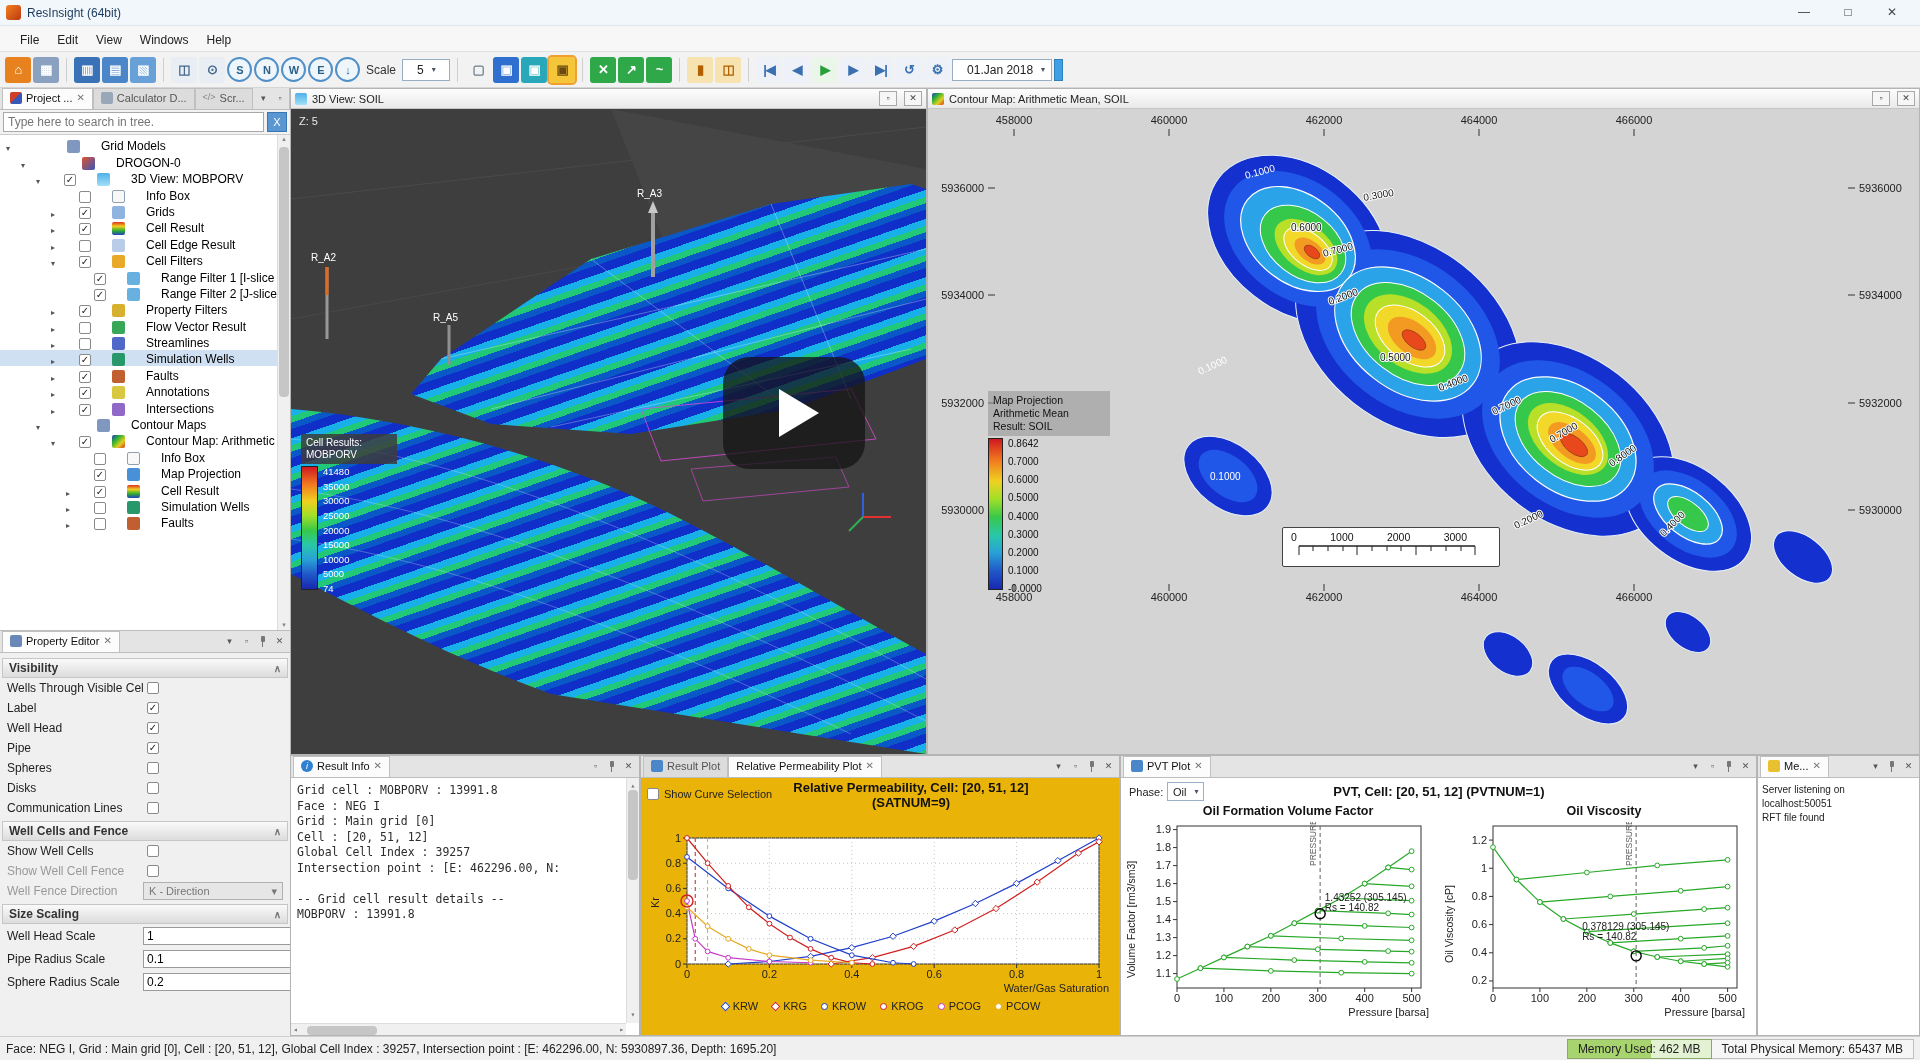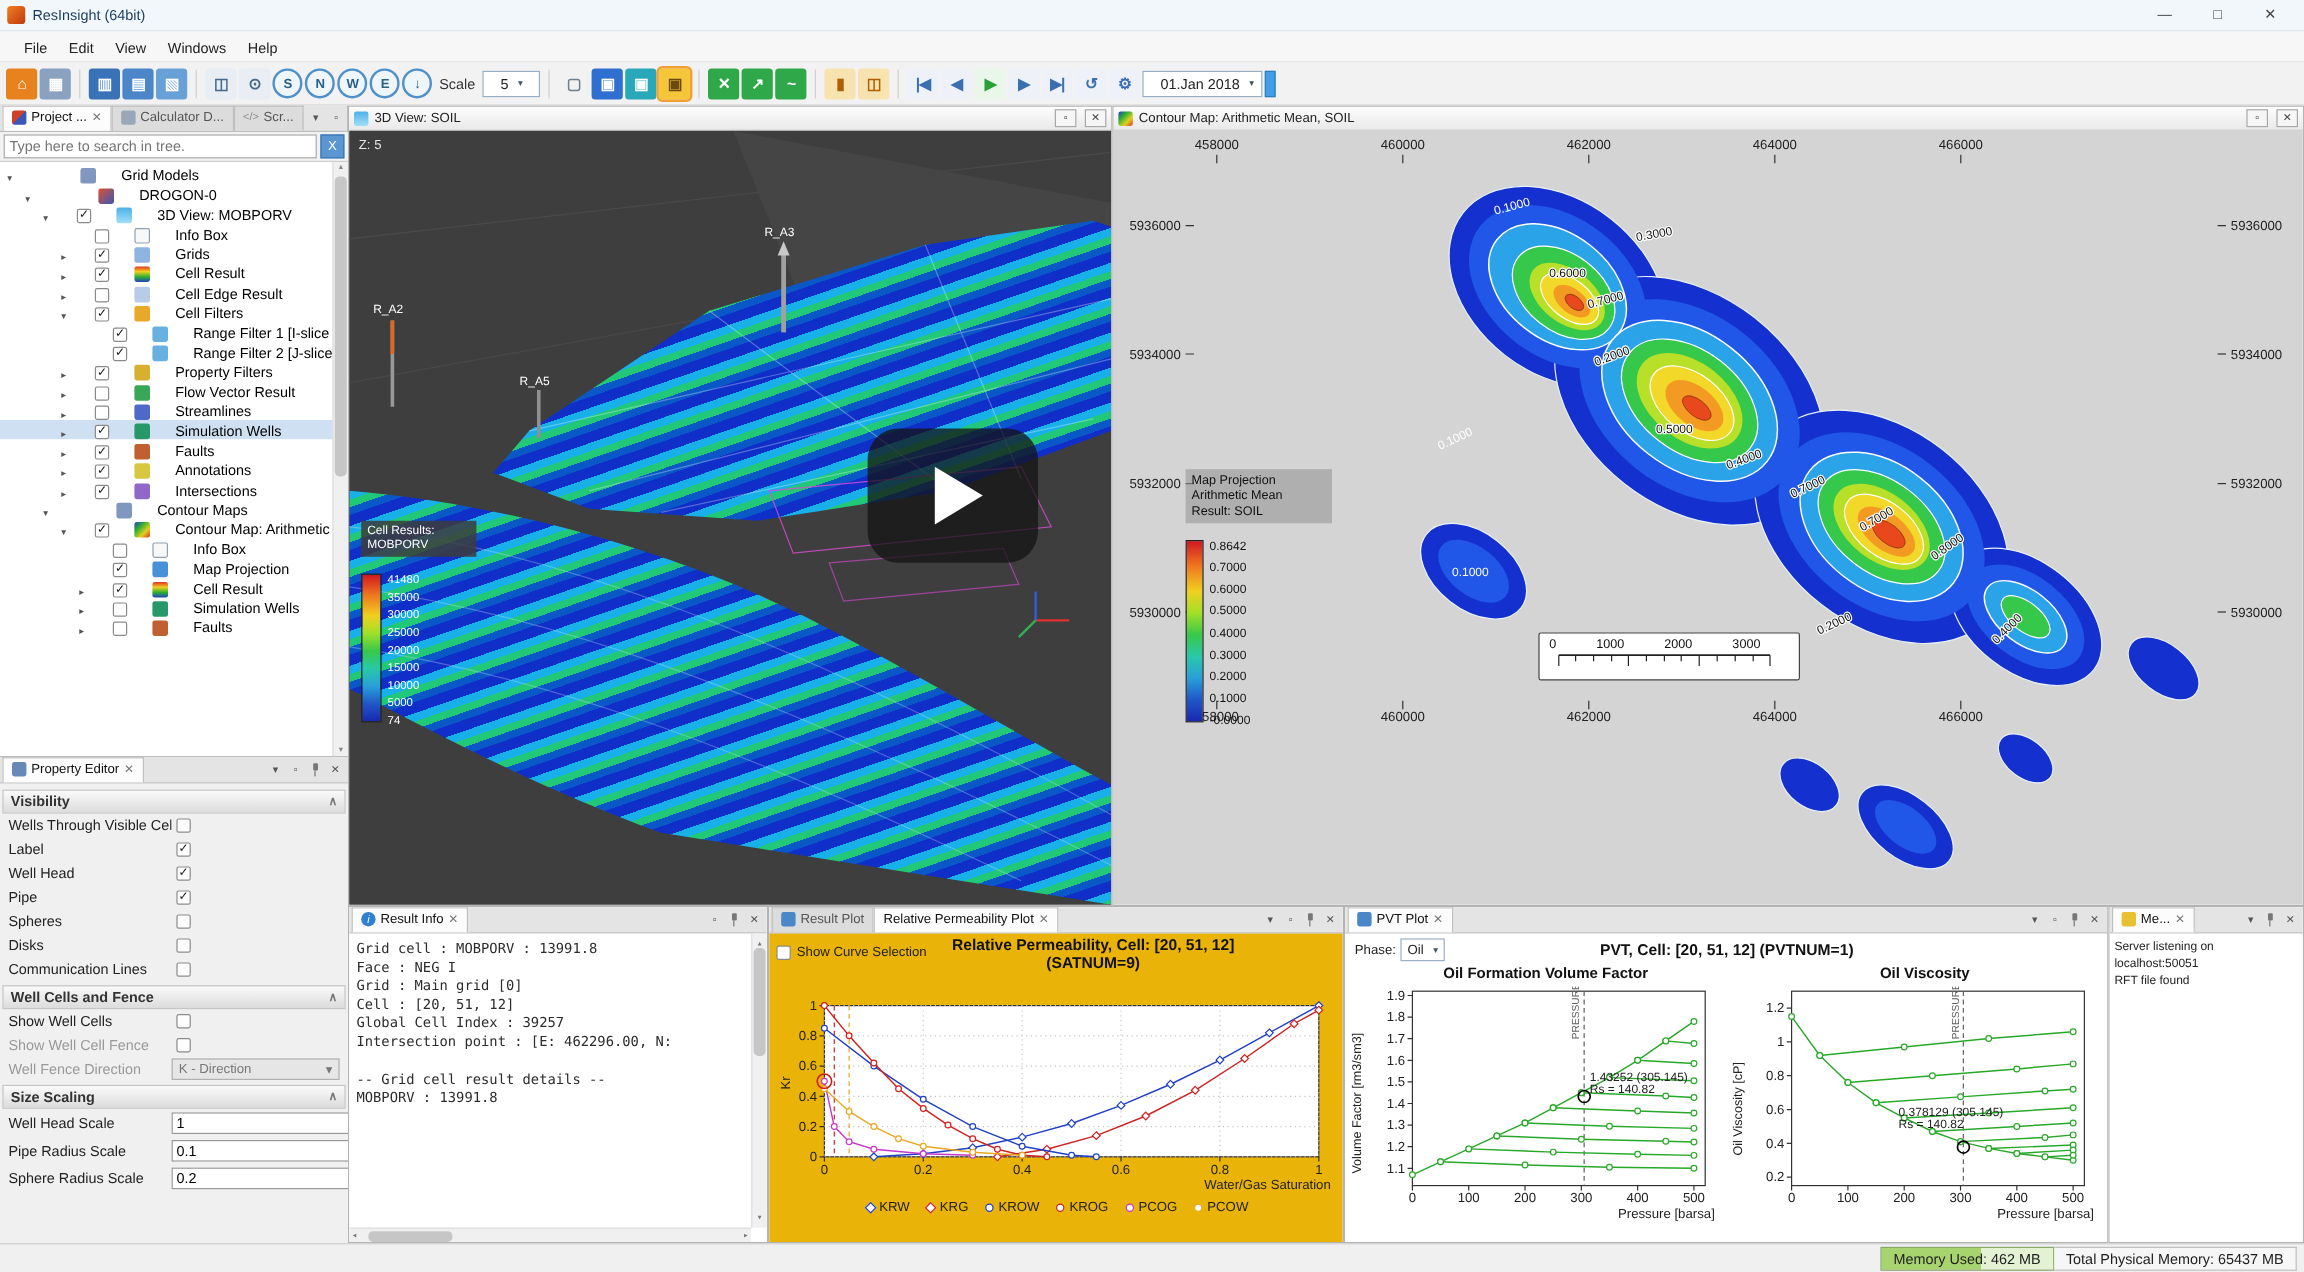--- a/index.html
+++ b/index.html
@@ -93,21 +93,21 @@
   .prow.row-check .pcb{display:inline-block}
   .pin2{display:none;flex:1;height:18px;border:1px solid #9a9a9a;padding:0 3px;font:inherit;background:#fff}
   .prow.row-input .pin2{display:block}
   .psel{display:none;flex:1;height:18px;border:1px solid #b0b0b0;background:#e6e6e6;color:#777;align-items:center;padding:0 5px;justify-content:space-between;font-size:11px}
   .prow.row-select .psel{display:flex}
   
   .v3dcontent{position:relative;width:635px;height:645px;background:#3e3e3e;overflow:hidden}
   .zlabel{position:absolute;left:8px;top:6px;color:#e8e8e8;font-size:11px}
   .v3dlegend{position:absolute;left:10px;top:325px;width:96px;color:#fff;font-size:10px}
   .v3dlegend .lgtitle{background:rgba(60,60,60,.85);padding:3px 5px;line-height:12px}
-  .lgrow{display:flex;gap:5px;margin-top:14px}
+  .lgrow{display:flex;gap:5px;margin-top:2px}
   .lgbar{width:17px;height:124px;border:1px solid #222;background:linear-gradient(to bottom,#d01820 0%,#f07820 14%,#f0d020 28%,#a0e028 40%,#38c848 52%,#28c8a8 64%,#28a0d8 76%,#2058c8 88%,#1828b0 100%)}
   .lgvals{display:flex;flex-direction:column;justify-content:space-between;height:128px;font-size:9.5px}
   .playbtn{position:absolute;left:432px;top:248px;width:142px;height:112px;background:rgba(20,20,20,.75);border-radius:26px;display:flex;align-items:center;justify-content:center}
   .playtri{width:0;height:0;border-top:24px solid transparent;border-bottom:24px solid transparent;border-left:40px solid #fff;margin-left:10px}
   
   .mapcontent{position:relative;width:991px;height:645px;background:#d4d4d4;overflow:hidden}
   svg text{font-family:"Liberation Sans",sans-serif}
   .maplegend{position:absolute;left:60px;top:282px;width:122px;font-size:10.5px;color:#111}
   .maplegend .lgtitle{background:rgba(150,150,150,.6);padding:3px 5px;line-height:13px}
   .maplegend .lgbar{width:15px;height:152px;background:linear-gradient(to bottom,#d01820 0%,#f07820 14%,#f0d020 28%,#a0e028 40%,#38c848 52%,#28c8a8 64%,#28a0d8 76%,#2058c8 88%,#1828b0 100%)}
@@ -1415,15 +1415,16 @@
   <div class="msgcontent">
 
       <div>Server listening on localhost:50051</div>
 
       <div>RFT file found</div>
 
   </div>
 </div>
 
 <div class="statusbar">
+  <span>Face: NEG I, Grid : Main grid [0], Cell : [20, 51, 12], Global Cell Index : 39257, Intersection point : [E: 462296.00, N: 5930897.36, Depth: 1695.20]</span>
   <span class="memused">Memory Used: 462 MB</span>
   <span class="memtotal">Total Physical Memory: 65437 MB</span>
 </div>
 
 </body></html>

